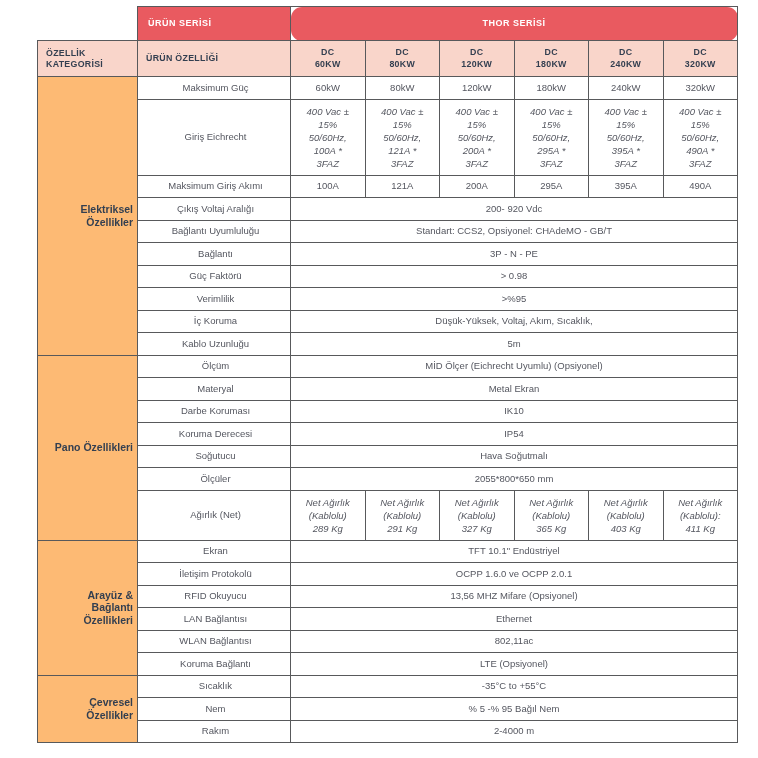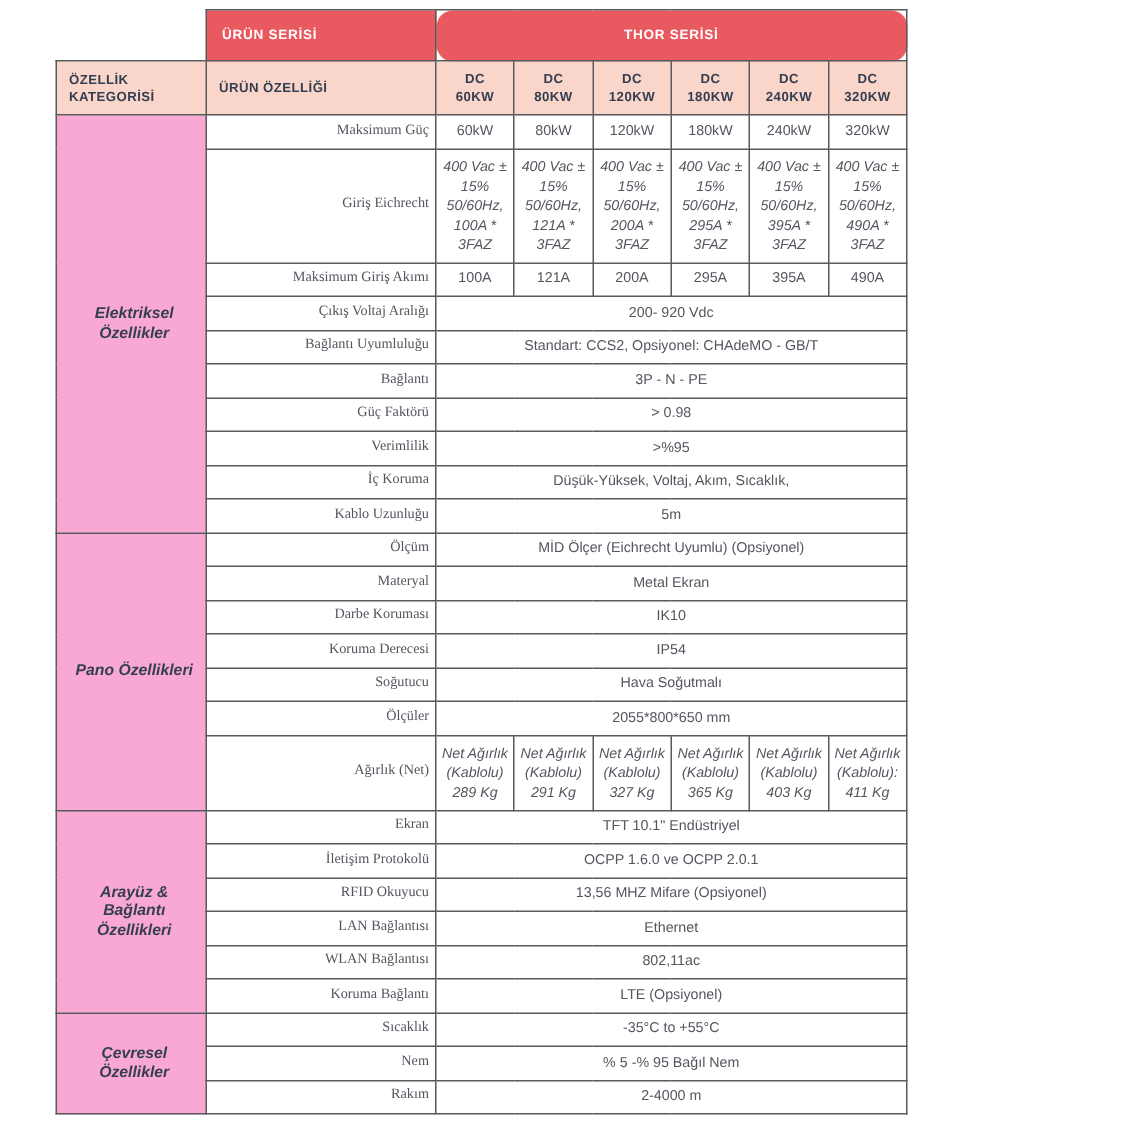--- a/index.html
+++ b/index.html
@@ -12,21 +12,21 @@
   }
   *{box-sizing:border-box;margin:0;padding:0;}
   html,body{background:#ffffff;}
   body{
     width:758px;height:758px;overflow:hidden;
     font-family:"Liberation Sans",sans-serif;
     -webkit-font-smoothing:antialiased;
   }
   .page{position:relative;width:758px;height:758px;background:#ffffff;}
   table{
-    position:absolute;left:37px;top:6px;width:568px;
+    position:absolute;left:37px;top:6px;width:701px;
     border-collapse:collapse;table-layout:fixed;
   }
   td,th{
     border:1.5px solid var(--border);
     vertical-align:middle;
     color:var(--body-text);
     font-size:9.5px;
     line-height:1.25;
   }
   
@@ -52,33 +52,31 @@
     font-size:8.8px;
     letter-spacing:.3px;
     text-align:left;
     padding:3px 4px 3px 8px;
   }
   .pink.model{text-align:center;padding:3px 2px;}
   .pink .m1,.pink .m2{display:block;line-height:1.35;}
   
   tbody tr{height:22.5px;}
   .cat{
-    background:#f9a8d4;
+    background:#fdba74;
     color:var(--heading-text);
     font-weight:bold;
     font-size:10.5px;
-    text-align:center;
+    text-align:right;
     padding:2px 4px 2px 8px;
     line-height:1.2;
-    font-style:italic;
   }
   .lbl{
-    text-align:right;
+    text-align:center;
     padding:2px 4px 2px 7px;
-    font-family:Liberation Serif, serif;
   }
   .val{
     text-align:center;
     padding:2px 3px;
   }
   .val.multi{
     white-space:pre-line;
     line-height:13px;
     padding:5px 2px;
     font-style:italic;

